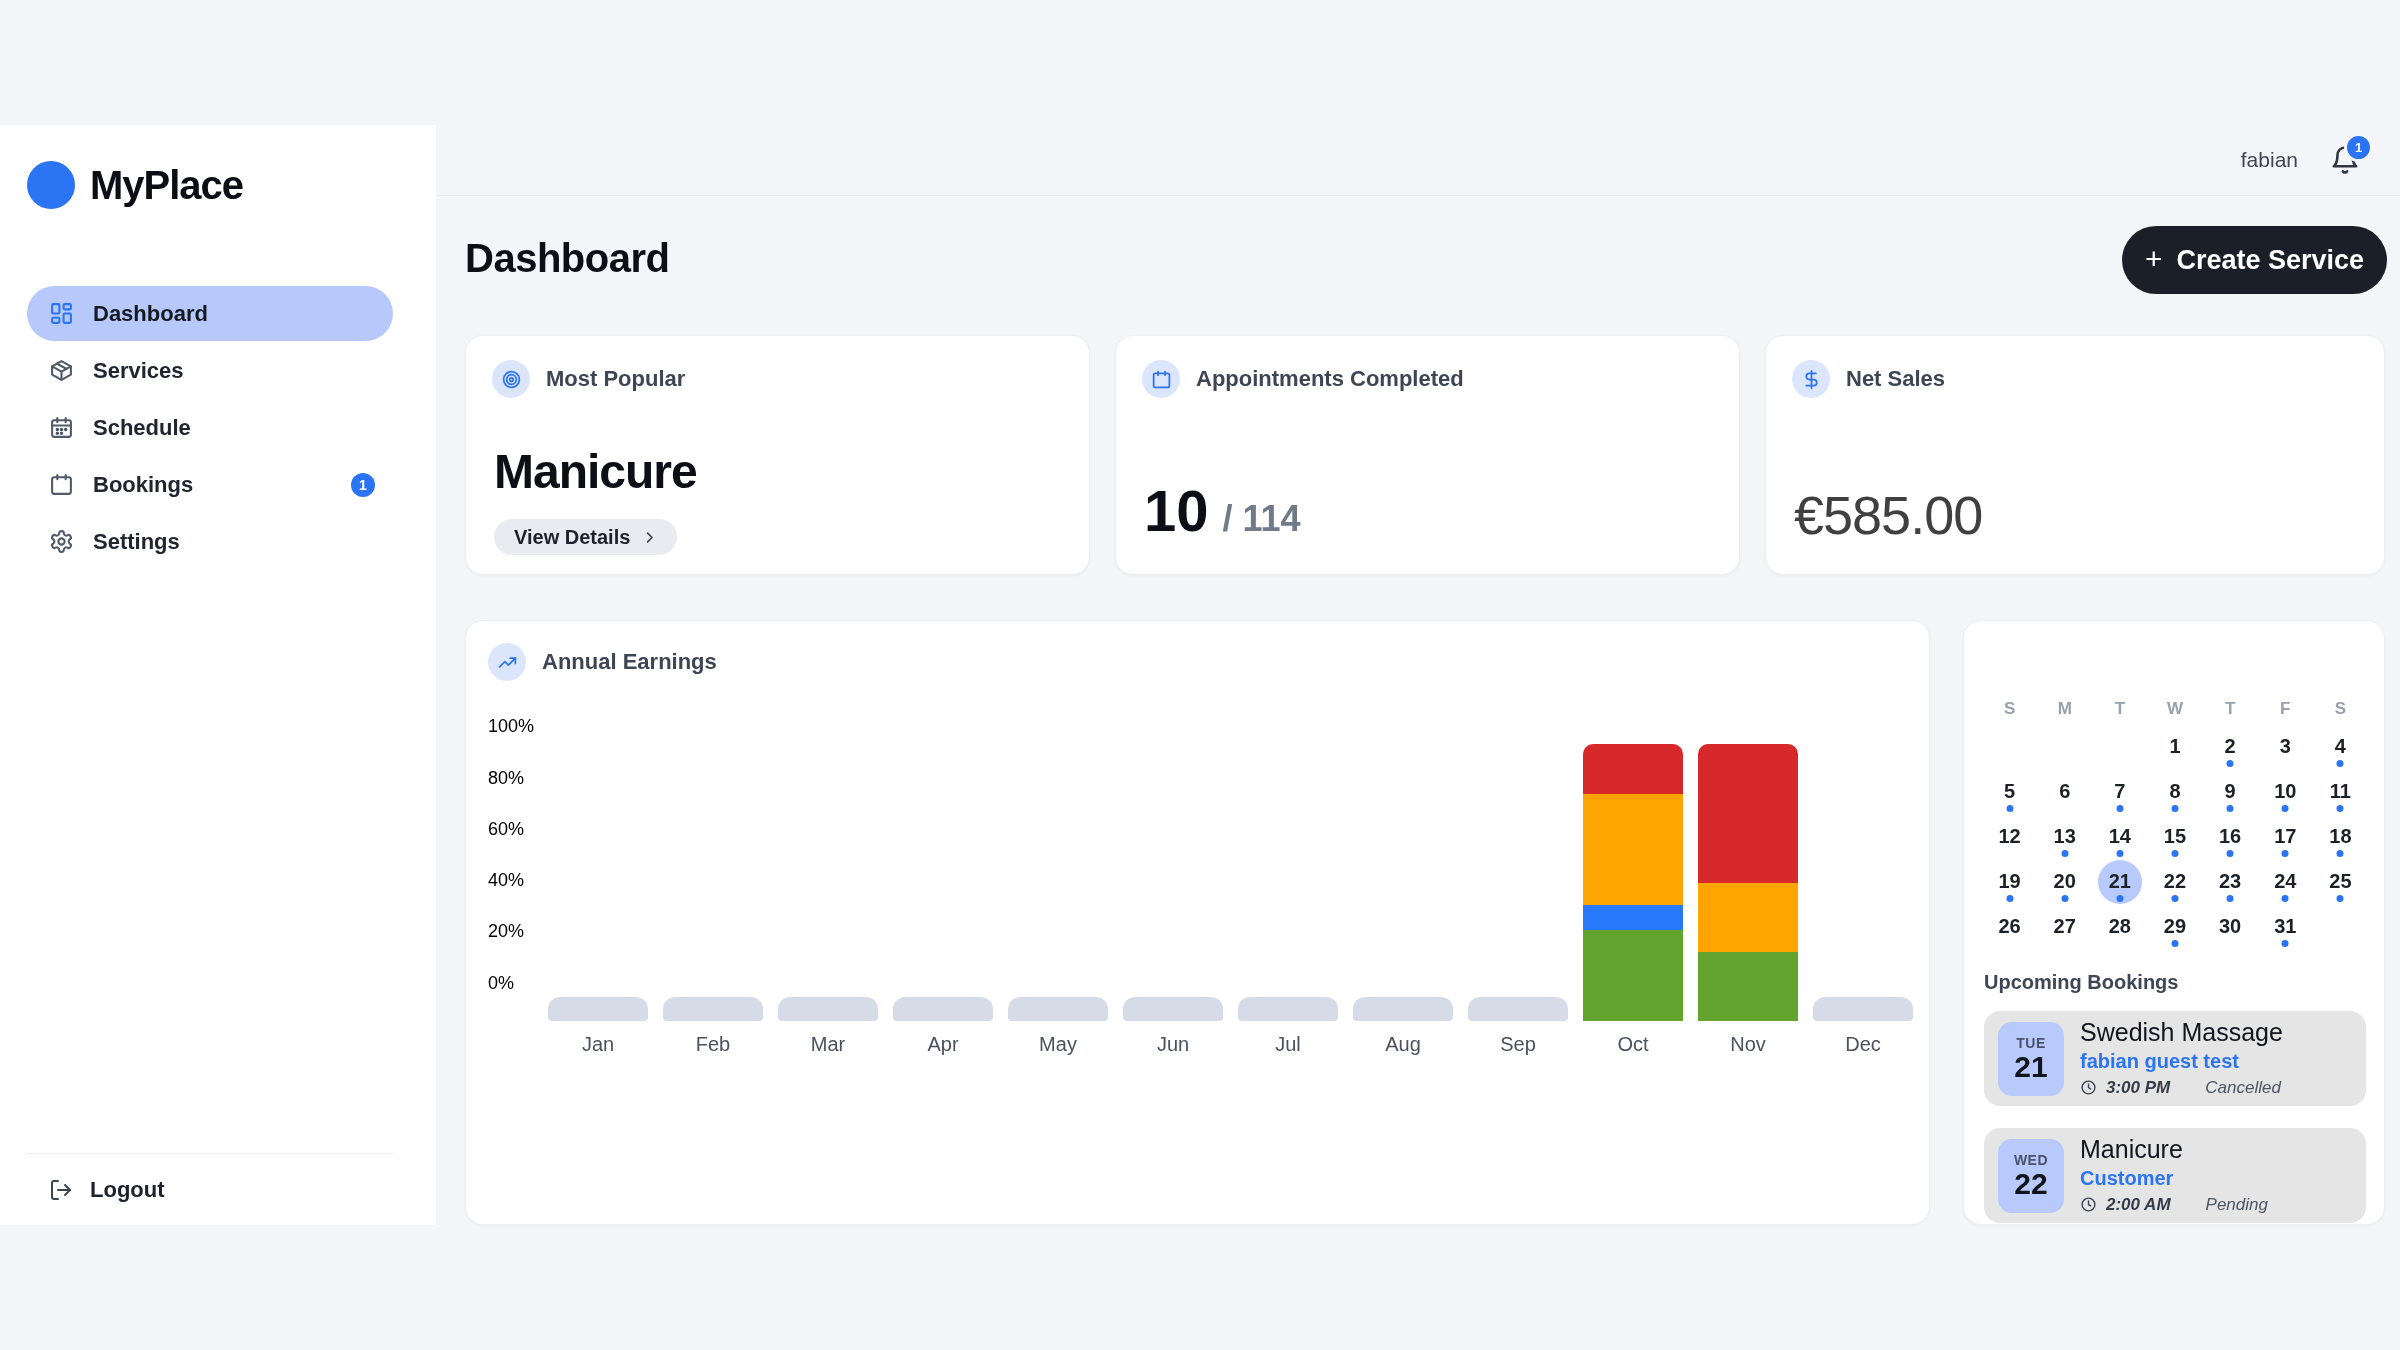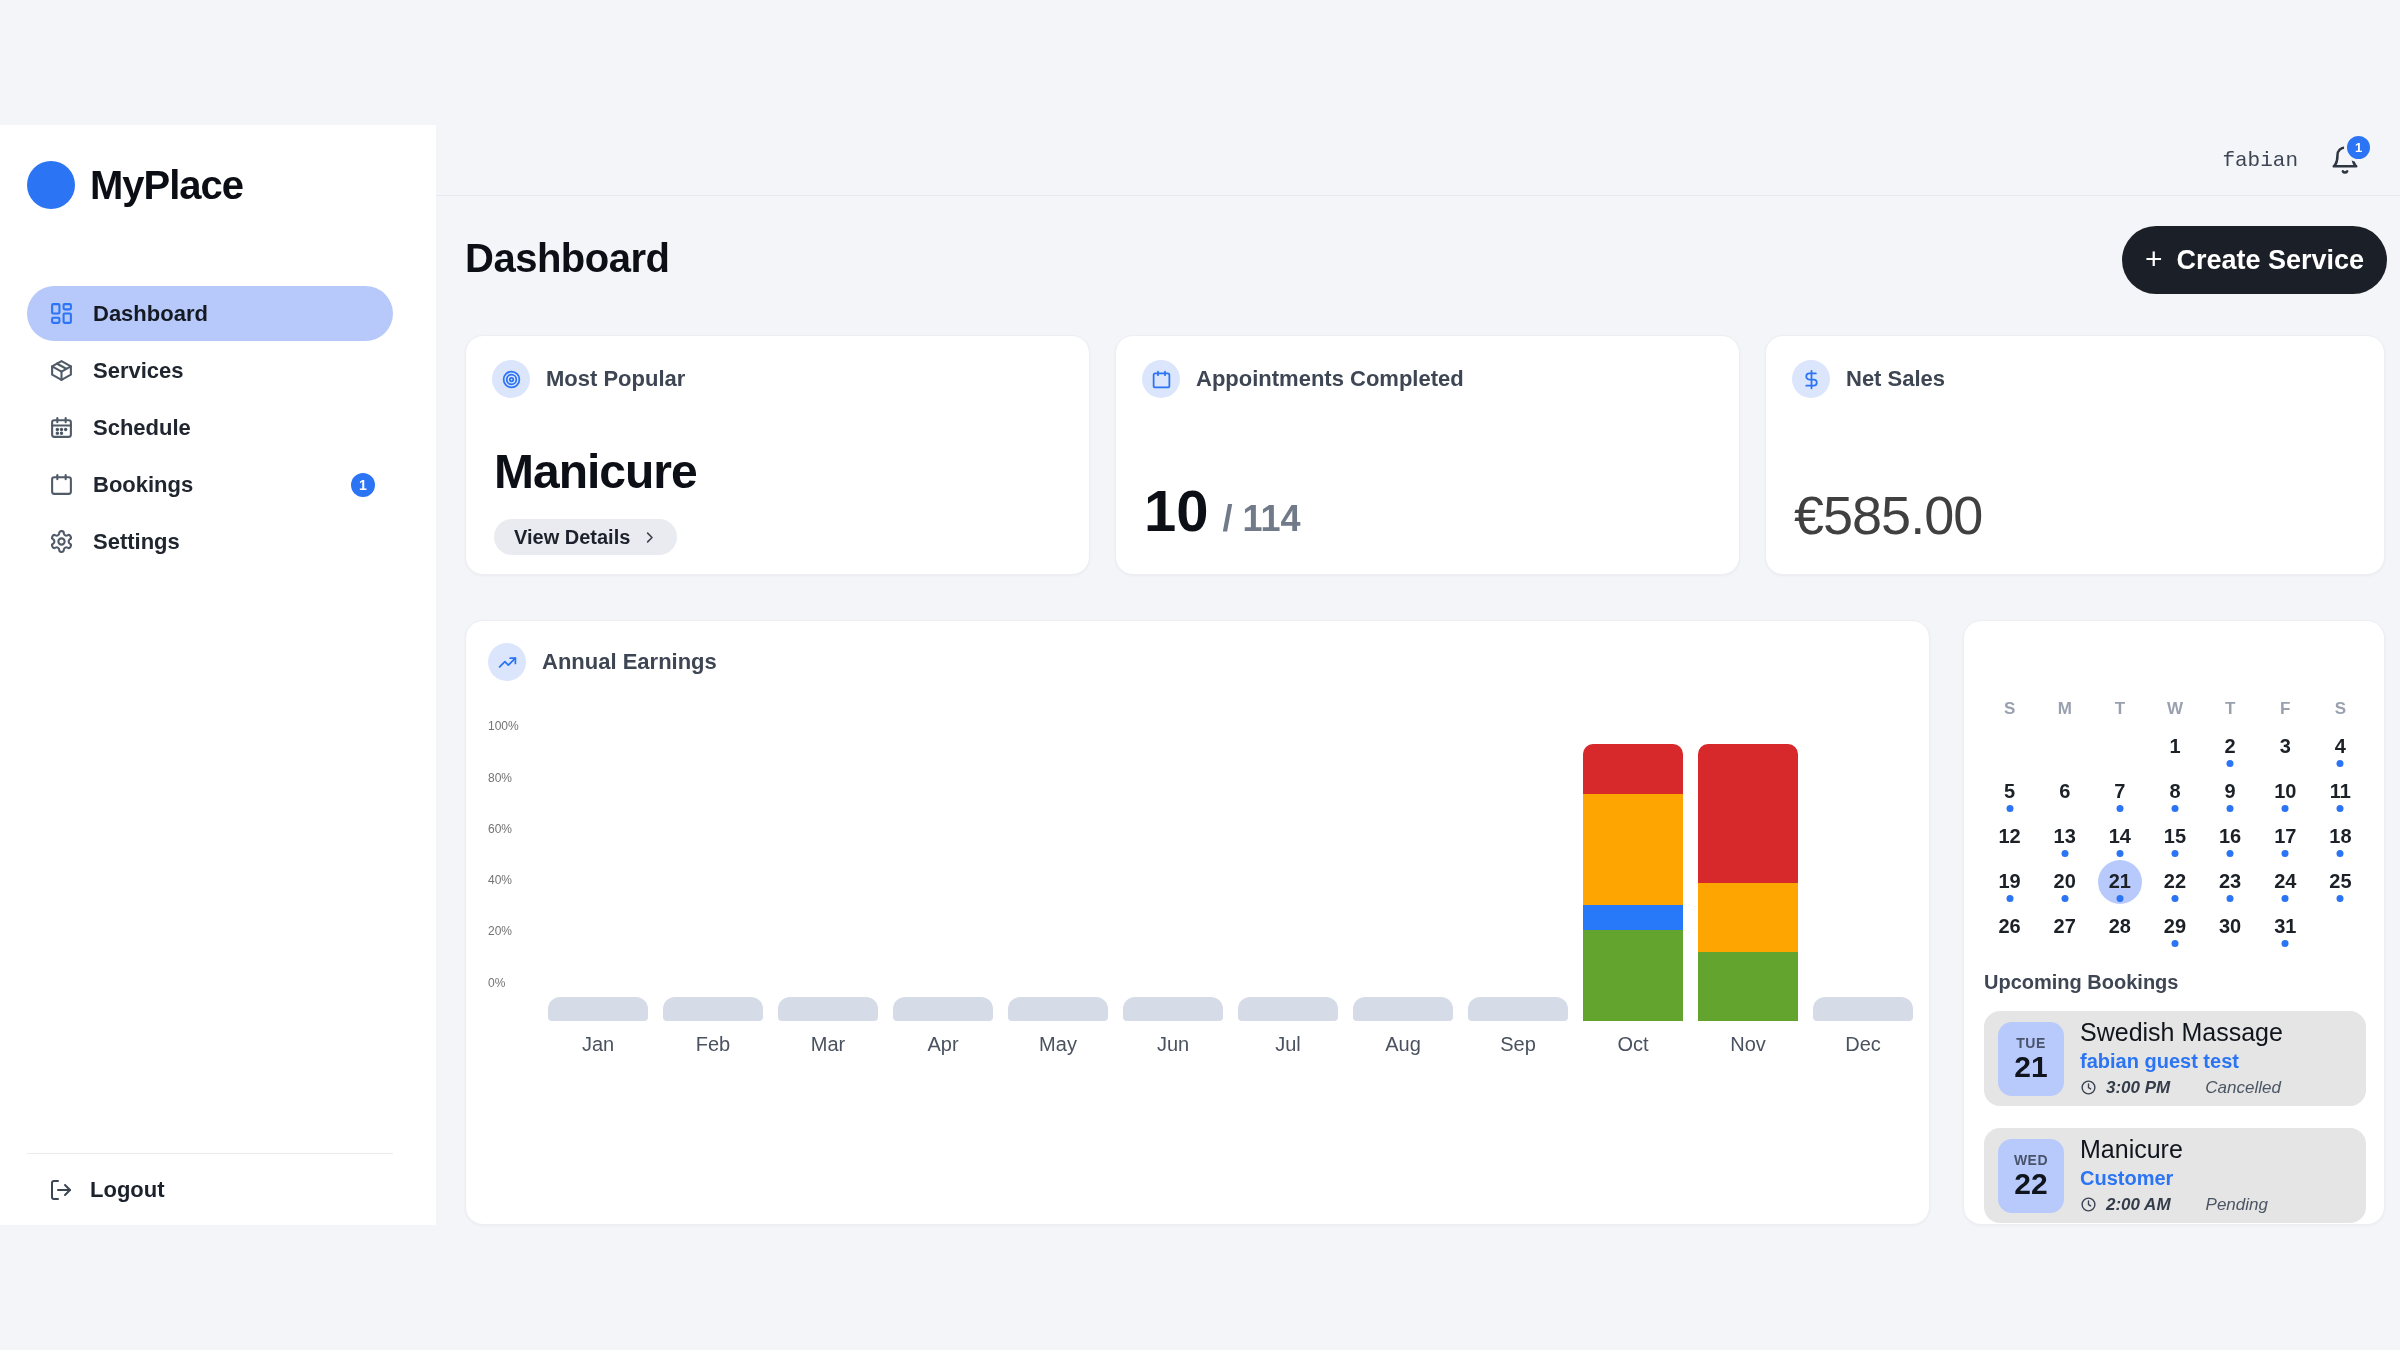--- a/index.html
+++ b/index.html
@@ -21,21 +21,21 @@
   .nav-badge{margin-left:auto;margin-right:18px;width:24px;height:24px;border-radius:50%;background:#2b74f3;color:#fff;
     font-size:14px;font-weight:700;display:flex;align-items:center;justify-content:center;}
   .sidebar-divider{position:absolute;left:27px;right:43px;top:1028px;height:1px;background:#e9ebef;}
   .logout-row{position:absolute;left:49px;top:1052px;display:flex;align-items:center;gap:17px;cursor:pointer;}
   .logout-row svg{width:24px;height:24px;stroke:#3c4552;}
   .logout-row .lbl{font-size:22px;font-weight:700;color:#1c222c;}
 
   
   .topbar{position:absolute;left:436px;top:125px;width:1964px;height:71px;border-bottom:1px solid #e7e9ee;
     display:flex;align-items:center;justify-content:flex-end;gap:32px;padding-right:40px;box-sizing:border-box;}
-  .username{font-size:21px;font-weight:500;color:#3e4654;font-family:Liberation Mono, monospace;}
+  .username{font-size:21px;font-weight:500;color:#3e4654;}
   .bell-wrap{position:relative;width:30px;height:30px;cursor:pointer;}
   .bell-wrap svg{width:30px;height:30px;stroke:#2e3642;}
   .bell-badge{position:absolute;top:-12px;right:-13px;width:23px;height:23px;border-radius:50%;background:#2b74f3;color:#fff;
     border:3px solid #f4f5f8;font-size:13px;font-weight:700;display:flex;align-items:center;justify-content:center;}
 
   
   .main{position:absolute;left:436px;top:196px;width:1964px;height:1029px;}
   .page-title{position:absolute;left:29px;top:40px;font-size:40px;font-weight:800;color:#0c0f16;letter-spacing:-0.5px;}
   .create-btn{position:absolute;left:1686px;top:30px;width:265px;height:68px;border-radius:34px;background:#1b1f27;color:#fff;
     display:flex;align-items:center;justify-content:center;gap:14px;font-size:27px;font-weight:700;cursor:pointer;}
@@ -52,21 +52,21 @@
   .view-details{position:absolute;left:28px;bottom:19px;height:36px;border-radius:18px;background:#e9ebf1;display:flex;align-items:center;
     gap:12px;padding:0 20px;font-size:20px;font-weight:600;color:#1c212b;cursor:pointer;}
   .view-details svg{width:15px;height:15px;stroke:#3a414d;}
   .appt-row{position:absolute;left:28px;bottom:30px;display:flex;align-items:baseline;gap:14px;}
   .appt-big{font-size:58px;font-weight:800;color:#0c0f16;}
   .appt-total{font-size:36px;font-weight:600;color:#717a89;}
   .sales-value{position:absolute;left:28px;bottom:28px;font-size:54px;font-weight:400;color:#404040;letter-spacing:-1px;}
 
   
   .chart-card{left:29px;top:424px;width:1465px;height:605px;overflow:hidden;}
-  .ytick{position:absolute;left:22px;transform:translateY(-50%);font-size:12px;font-weight:500;color:#737373;}
+  .ytick{position:absolute;left:22px;transform:translateY(-50%);font-size:18px;font-weight:500;color:#000000;}
   .bar-col{position:absolute;bottom:203px;width:100px;display:flex;flex-direction:column-reverse;}
   .seg{width:100%;}
   .seg.top{border-radius:10px 10px 0 0;}
   .seg.stub{height:24px;background:#d5dbe7;border-radius:12px 12px 4px 4px;}
   .bar-label{position:absolute;top:412px;width:114px;text-align:center;font-size:20px;font-weight:500;color:#4a5260;}
   .etable{position:absolute;left:25px;top:452px;width:1415px;border-collapse:collapse;table-layout:fixed;}
   .etable th{height:29px;background:#f7f8fa;border-top:1px solid #e9ebef;border-bottom:1px solid #e9ebef;
     font-size:18px;font-weight:500;color:#4a5362;text-align:left;padding:0 0 0 15px;}
   .etable td{height:41px;border-bottom:1px solid #e9ebef;font-size:19px;font-weight:400;color:#161b24;padding:0 0 0 15px;}
 

